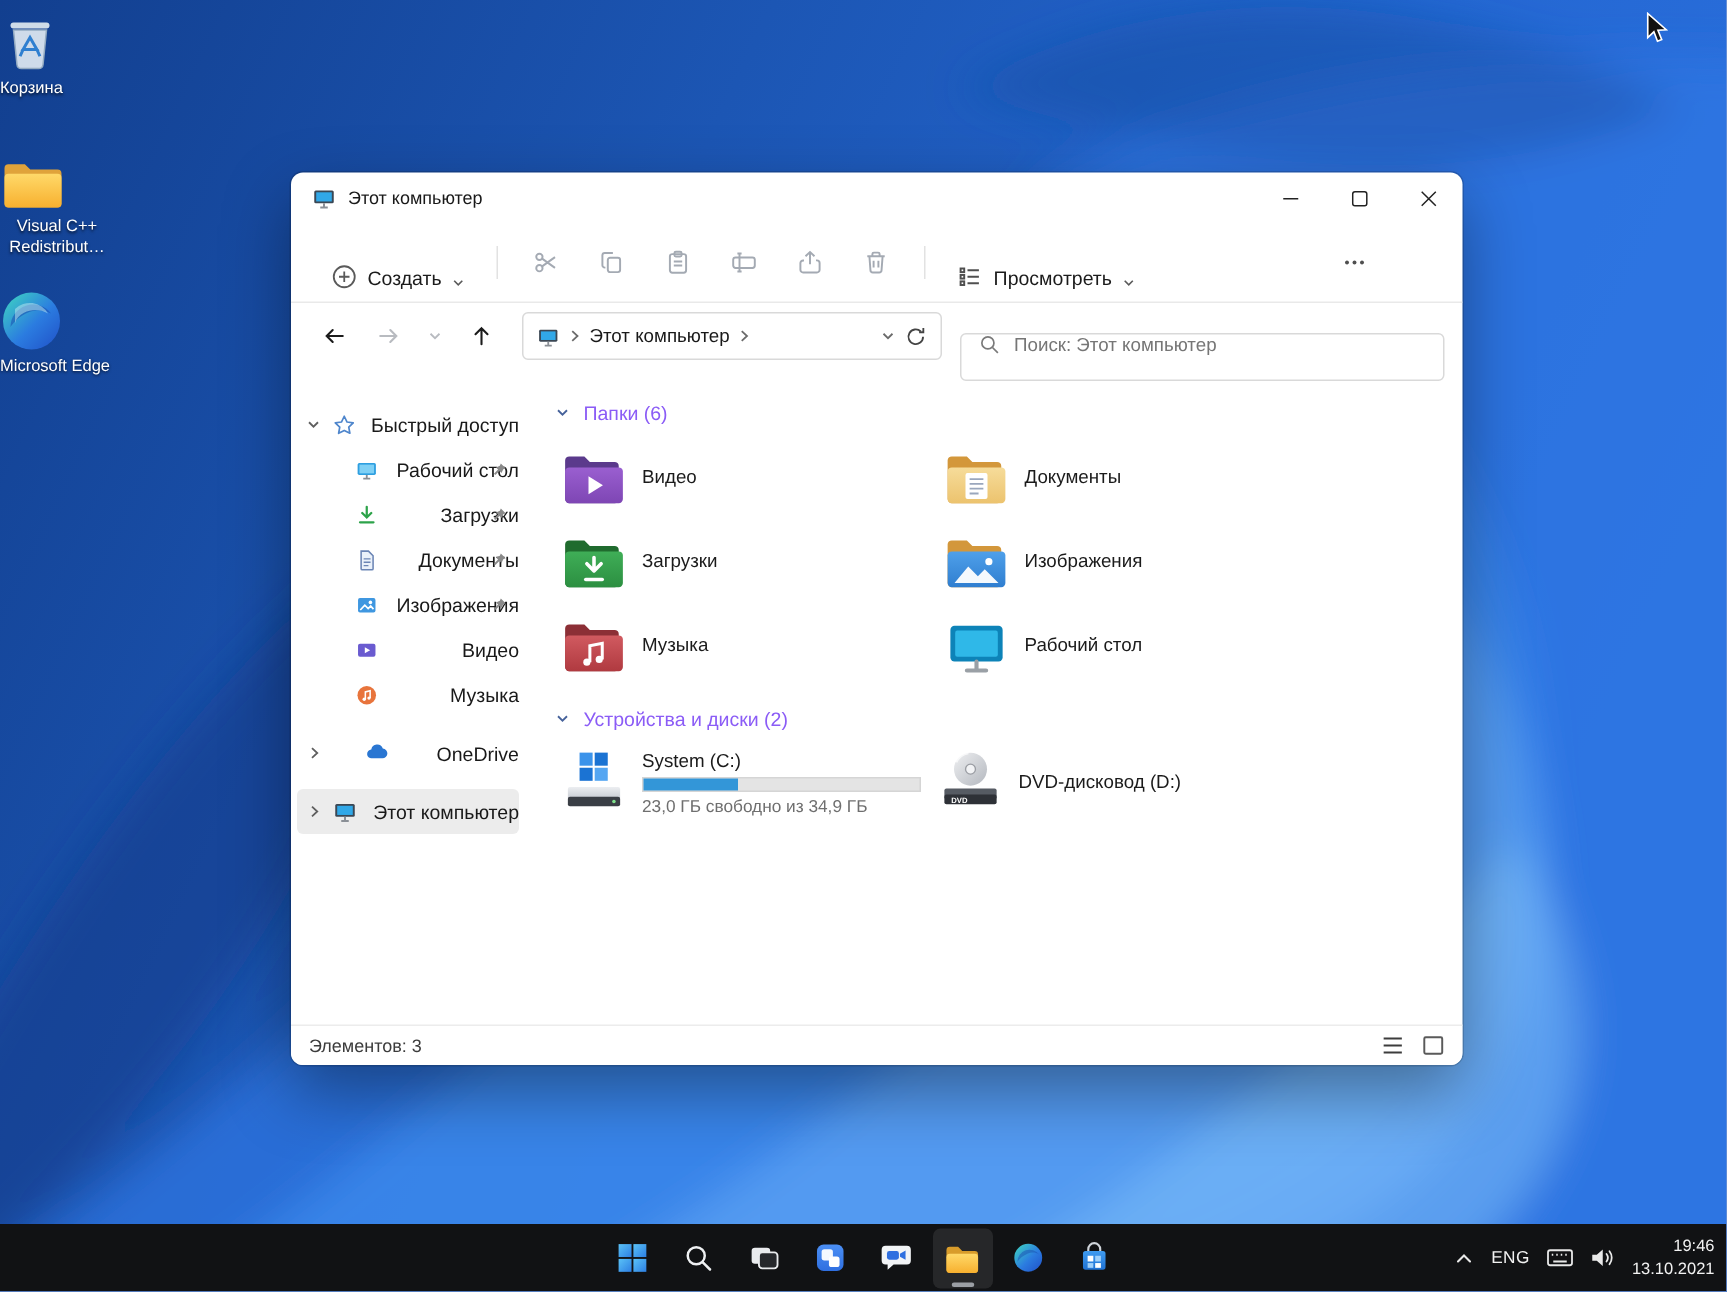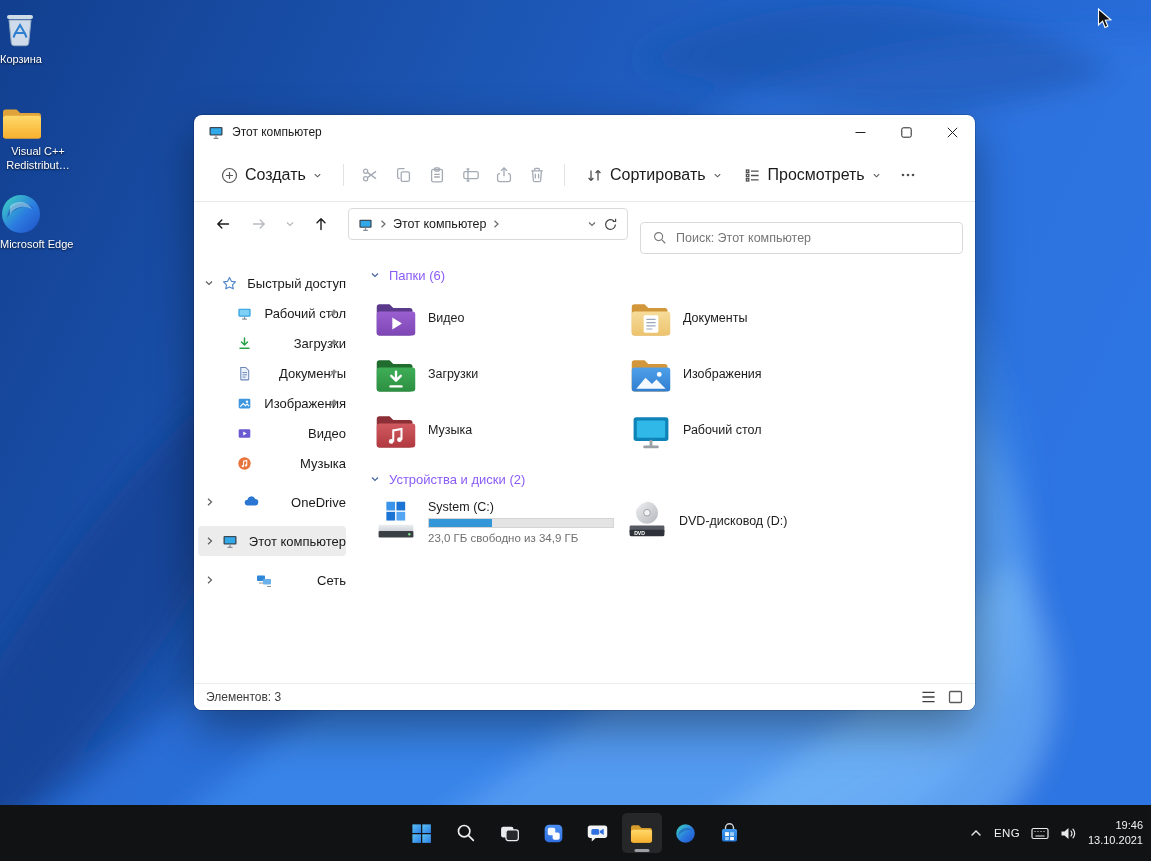--- a/index.html
+++ b/index.html
@@ -13,31 +13,31 @@
 
   
   .window{position:absolute;left:194px;top:115px;width:781px;height:595px;background:#fff;border-radius:8px;
           box-shadow:0 18px 45px rgba(0,0,0,.38),0 0 0 1px rgba(0,0,0,.15);display:flex;flex-direction:column;overflow:hidden;}
   .titlebar{height:34px;flex:0 0 auto;display:flex;align-items:center;gap:8px;padding-left:14px;}
   .title-text{font-size:12px;color:#191919;}
   .caption-buttons{margin-left:auto;display:flex;height:100%;}
   .caption-btn{width:46px;height:100%;display:flex;align-items:center;justify-content:center;color:#222;}
 
   .toolbar{height:52px;flex:0 0 auto;display:flex;align-items:center;padding:0 16px;border-bottom:1px solid #e9e9e9;}
-  .tb-btn{display:flex;align-items:center;gap:7px;padding:0 11px;height:36px;border-radius:4px;font-size:16px;color:#1b1b1b;}
+  .tb-btn{display:flex;align-items:flex-end;gap:7px;padding:0 11px;height:36px;border-radius:4px;font-size:13px;color:#1b1b1b;}
   .tb-iconbtn{width:44px;height:36px;display:flex;align-items:center;justify-content:center;border-radius:4px;}
   .tb-sep{width:1px;height:22px;background:#e2e2e2;margin:0 10px;flex:0 0 auto;}
   .tb-more{margin-left:auto;margin-right:34px;}
 
   .navrow{height:44px;flex:0 0 auto;display:flex;align-items:center;padding:0 12px;gap:2px;}
   .nav-btn{width:34px;height:32px;display:flex;align-items:center;justify-content:center;border-radius:4px;flex:0 0 auto;}
   .addressbar{margin-left:8px;width:280px;height:32px;flex:0 0 auto;border:1px solid #d9d9d9;border-radius:4px;
               display:flex;align-items:center;gap:6px;padding:0 9px;box-sizing:border-box;font-size:12.5px;color:#191919;}
   .ab-spacer{flex:1;}
-  .searchbox{margin-left:10px;flex:1;height:32px;border:1px solid #d9d9d9;border-radius:4px;display:flex;align-items:center;
+  .searchbox{margin-left:10px;flex:1;height:32px;border:1px solid #d9d9d9;border-radius:4px;display:flex;align-items:flex-start;
              gap:9px;padding:0 12px;box-sizing:border-box;font-size:12.5px;color:#767676;margin-top:27px;}
 
   .winbody{flex:1;display:flex;min-height:0;}
   .sidebar{width:156px;flex:0 0 auto;padding-top:22px;font-size:13px;color:#191919;}
   .sb-row{height:30px;display:flex;align-items:center;position:relative;border-radius:4px;margin:0 4px;justify-content:space-between;}
   .sb-row .chev{width:22px;display:flex;justify-content:center;flex:0 0 auto;color:#5f5f5f;}
   .sb-row .sb-ic{width:17px;display:flex;justify-content:center;margin-right:9px;flex:0 0 auto;}
   .sb-child{padding-left:38px;}
   .sb-pin{position:absolute;right:8px;top:9px;}
   .sb-gap{height:9px;}
@@ -53,21 +53,21 @@
   .usage-bar{width:186px;height:10px;background:#e4e4e4;border:1px solid #d5d5d5;box-sizing:border-box;}
   .usage-fill{height:100%;background:#3396d8;}
   .drive-caption{font-size:11.5px;color:#6f6f6f;}
   .dvd-tile{display:flex;align-items:center;gap:10px;}
 
   .statusbar{height:26px;flex:0 0 auto;border-top:1px solid #ececec;display:flex;align-items:center;padding:0 12px;
              font-size:12px;color:#3c3c3c;background:#fff;}
   .sb-right{margin-left:auto;display:flex;gap:12px;align-items:center;}
 
   
-  .taskbar{position:absolute;left:0;right:0;bottom:0;height:56px;background:#111214;margin-top:48px;}
+  .taskbar{position:absolute;left:0;right:0;bottom:0;height:45px;background:#111214;margin-top:48px;}
   .tb-center{position:absolute;left:50%;top:0;height:100%;transform:translateX(-50%);display:flex;align-items:center;gap:4px;}
   .task-btn{width:40px;height:40px;border-radius:5px;display:flex;align-items:center;justify-content:center;position:relative;}
   .task-btn.active{background:rgba(255,255,255,.09);}
   .task-btn.active::after{content:"";position:absolute;bottom:1px;left:50%;transform:translateX(-50%);width:15px;height:3px;border-radius:2px;background:#9b9fa5;}
   .tray{position:absolute;right:8px;top:0;height:100%;display:flex;align-items:center;gap:11px;color:#f2f2f2;}
   .tray-lang{font-size:11.5px;letter-spacing:.3px;}
   .clock{font-size:11px;text-align:right;line-height:1.35;}
 
   .cursor{position:absolute;left:1097px;top:8px;pointer-events:none;}
 </style>
@@ -256,30 +256,20 @@
         <svg width="18" height="18" viewBox="0 0 18 18" fill="none" stroke="#a4aab3" stroke-width="1.3">
           <path d="M3.2 4.8 h11.6"></path>
           <path d="M6.6 4.8 V3.4 a1 1 0 0 1 1 -1 h2.8 a1 1 0 0 1 1 1 v1.4"></path>
           <path d="M4.6 4.8 l.7 9.4 a1.6 1.6 0 0 0 1.6 1.5 h4.2 a1.6 1.6 0 0 0 1.6 -1.5 l.7 -9.4"></path>
           <path d="M7.4 7.8 v4.6 M10.6 7.8 v4.6"></path>
         </svg>
       </div>
 
       <div class="tb-sep"></div>
 
-      <div class="tb-btn">
-        <svg width="17" height="17" viewBox="0 0 17 17" fill="none" stroke="#4f4f4f" stroke-width="1.3">
-          <path d="M5 3.5 v10 M5 13.5 L2.6 11 M5 13.5 L7.4 11"></path>
-          <path d="M12 13.5 v-10 M12 3.5 L9.6 6 M12 3.5 L14.4 6"></path>
-        </svg>
-        <span>Сортировать</span>
-        <svg width="9" height="9" viewBox="0 0 10 10">
-            <path d="M2 3.5 L5 6.5 L8 3.5" fill="none" stroke="#5a5a5a" stroke-width="1.2"></path>
-          </svg>
-      </div>
 
       <div class="tb-btn">
         <svg width="17" height="17" viewBox="0 0 17 17" fill="none" stroke="#4f4f4f" stroke-width="1.3">
           <rect x="2.4" y="3" width="2.4" height="2.4"></rect>
             <path d="M7 4.2 h7.6"></path>
           <rect x="2.4" y="7.3" width="2.4" height="2.4"></rect>
             <path d="M7 8.5 h7.6"></path>
           <rect x="2.4" y="11.6" width="2.4" height="2.4"></rect>
             <path d="M7 12.8 h7.6"></path>
         </svg>
@@ -473,35 +463,20 @@
             <rect x="1.5" y="3" width="13" height="8.5" rx="1" fill="#3b4754"></rect>
             <rect x="2.8" y="4.2" width="10.4" height="6.1" fill="#31a8e8"></rect>
             <path d="M5.5 14.3 h5 M8 11.5 v2.8" stroke="#8a8f96" stroke-width="1.3"></path>
               </svg>
             </span>
           <span>Этот компьютер</span>
         </div>
 
         <div class="sb-gap"></div>
 
-        <div class="sb-row">
-          <span class="chev">
-              <svg width="9" height="10" viewBox="0 0 8 10">
-                <path d="M2.5 1.8 L6 5 L2.5 8.2" fill="none" stroke="#5f5f5f" stroke-width="1.2"></path>
-              </svg>
-            </span>
-          <span class="sb-ic">
-              <svg width="16" height="16" viewBox="0 0 16 16">
-            <rect x="1" y="3.5" width="8" height="5.5" rx=".8" fill="#2f87d8"></rect>
-            <rect x="7" y="7" width="8" height="5.5" rx=".8" fill="#6ab1ec"></rect>
-            <path d="M3 11 h4 M11 14.5 h4" stroke="#8a8f96" stroke-width="1"></path>
-              </svg>
-            </span>
-          <span>Сеть</span>
-        </div>
       </div>
 
       <div class="content">
 
         <div class="group-header">
           <svg width="10" height="10" viewBox="0 0 10 10">
               <path d="M2 3.5 L5 6.5 L8 3.5" fill="none" stroke="#46629b" stroke-width="1.2"></path>
             </svg>
           <span>Папки (6)</span>
         </div>

